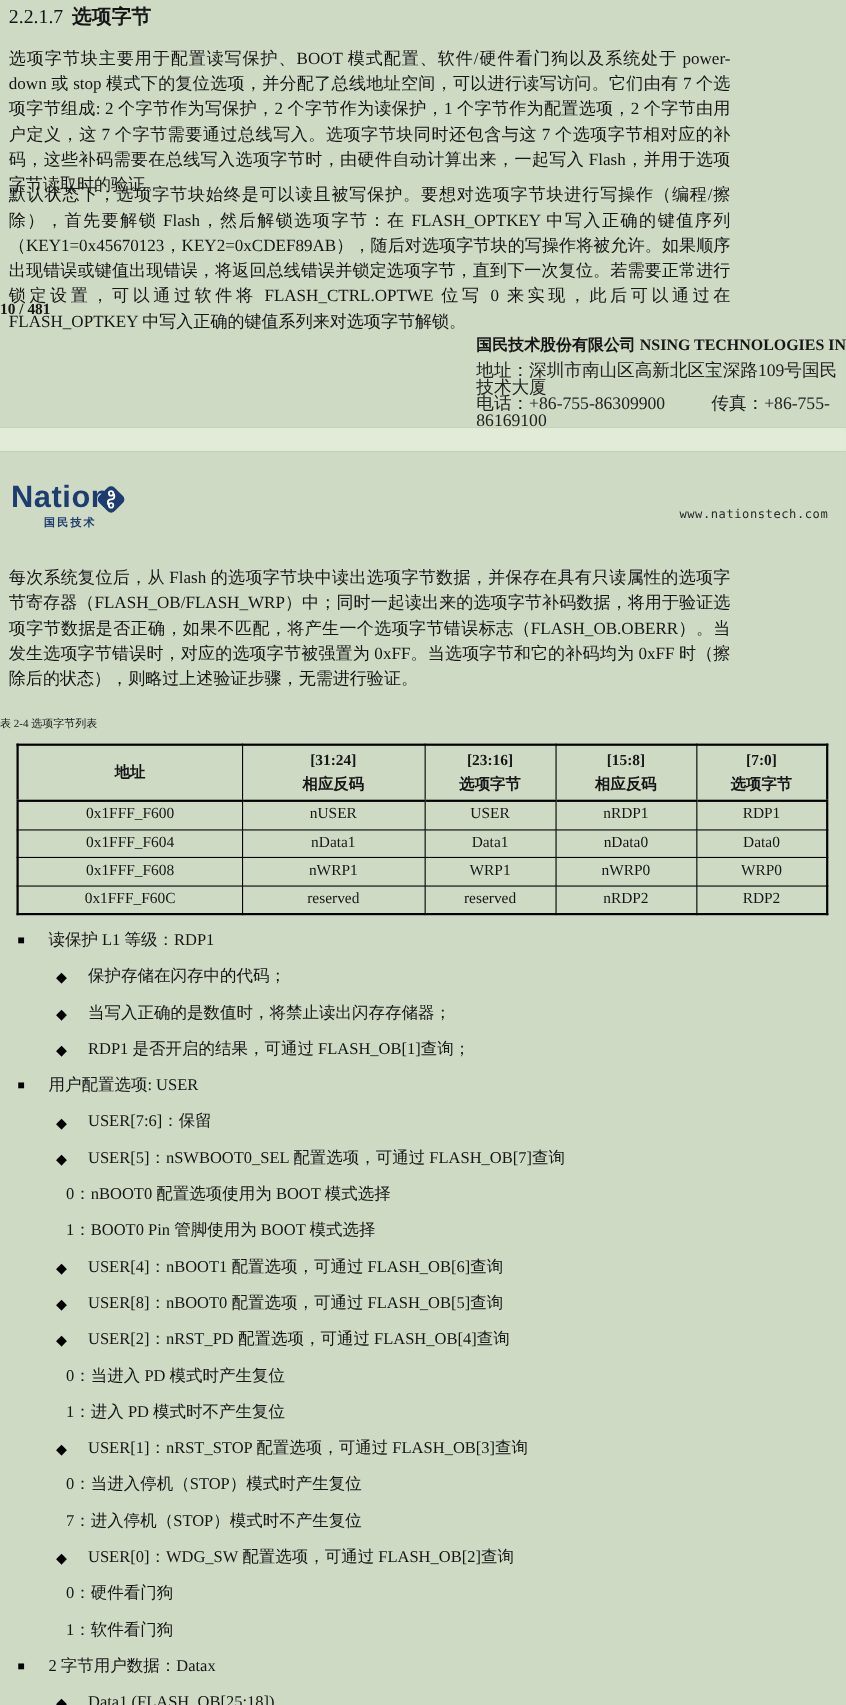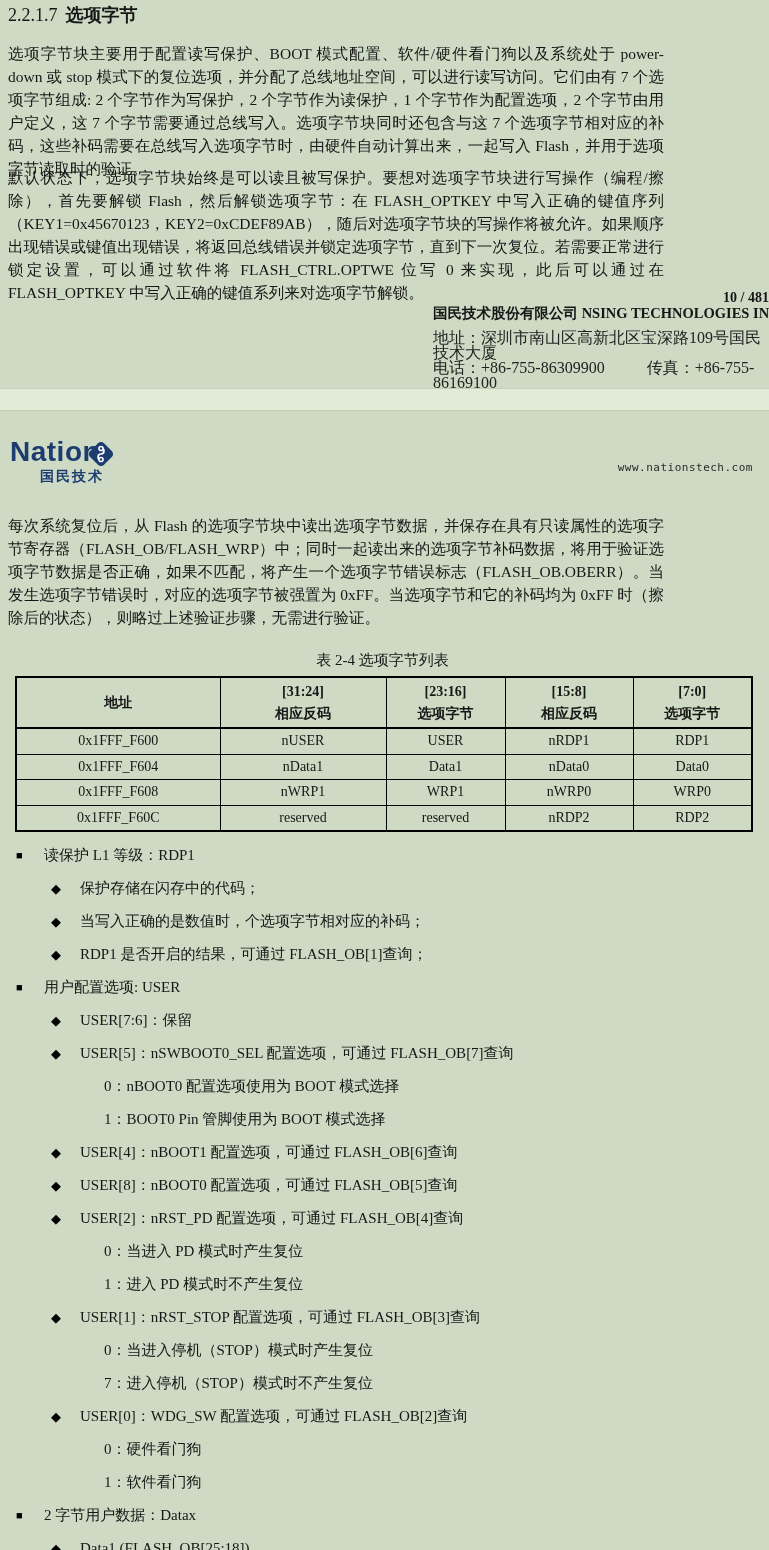--- a/index.html
+++ b/index.html
@@ -17,57 +17,57 @@
   .heading{left:8px;top:3px;font-size:18px;}
   .heading .num{font-weight:normal;}
   .heading .ttl{font-weight:bold;margin-left:8px;}
   
   .para{left:0;width:672px;padding:0 8px;box-sizing:border-box;
         font-size:15.5px;line-height:23px;text-align:justify;}
   .p1{top:42px;}
   .p2{top:166px;}
   .p3{top:514px;}
   
-  .pagenum{left:0;right:0;top:290px;text-align:right;font-weight:bold;font-size:14px;}
+  .pagenum{left:0;right:0;top:274px;text-align:left;font-weight:bold;font-size:14px;}
   
   .company{left:433px;top:304px;width:330px;}
   .company .cname{font-weight:bold;font-size:14.5px;white-space:nowrap;}
   .company .cinfo{margin-top:7px;font-size:16px;line-height:15px;color:#222;}
   .company .gap{display:inline-block;width:42px;}
   .company .gap2{display:inline-block;width:6px;}
   
   .pageband{left:0;top:388px;width:769px;height:21px;background:#e2ebd7;
             border-top:1px solid #c2d1b6;border-bottom:1px solid #c2d1b6;}
   
   .logo{left:10px;top:438px;width:200px;height:56px;}
   .logo .brand{font-family:"Liberation Sans","DejaVu Sans",sans-serif;
                font-weight:bold;font-size:28px;line-height:28px;color:#1d3c70;letter-spacing:.5px;}
   .logo .brandcn{font-family:"Liberation Sans","DejaVu Sans",sans-serif;
-                 font-weight:bold;font-size:14px;color:#1d3c70;letter-spacing:2px;margin:2px 0 0 30px;}
+                 font-weight:bold;font-size:10px;color:#1d3c70;letter-spacing:2px;margin:2px 0 0 30px;}
   .logo .diamond{position:absolute;left:74px;top:-1px;width:34px;height:34px;}
   .website{right:16px;top:461px;font-family:"DejaVu Sans Mono","Liberation Mono",monospace;
            font-size:11px;color:#2a2a2a;letter-spacing:.5px;}
   
-  .tcaption{left:0;right:4px;top:651px;text-align:center;font-size:15px;}
+  .tcaption{left:0;right:4px;top:651px;text-align:left;font-size:10px;}
   table.obt{position:absolute;left:15px;top:676px;width:736px;
             border-collapse:collapse;table-layout:fixed;background:transparent;}
   table.obt th,table.obt td{border:1.5px solid #000;text-align:center;padding:0;}
   table.obt{border:2.5px solid #000;}
   table.obt th{font-size:14px;font-weight:bold;height:49px;border-bottom:2.5px solid #000;}
   table.obt th .hl{line-height:22px;}
   table.obt td{font-size:14px;height:24.5px;line-height:24.5px;}
   
   .oblist{left:0;top:844px;width:769px;}
   .li{position:relative;line-height:23px;font-size:15px;margin-bottom:10px;text-align:left;}
   .li .blt{position:absolute;color:#000;}
   .lv1{padding-left:44px;}
   .lv1 .blt{left:16px;top:0;font-size:11px;}
   .lv2{padding-left:80px;}
   .lv2 .blt{left:51px;top:0;font-size:13px;}
-  .lv3{padding-left:104px;}
+  .lv3{padding-left:60px;}
 </style>
 </head>
 <body>
 
 <div class="abs heading">
   <span class="num">2.2.1.7</span><span class="ttl">选项字节</span>
 </div>
 
 <div class="abs para p1">选项字节块主要用于配置读写保护、BOOT 模式配置、软件/硬件看门狗以及系统处于 power-down 或 stop 模式下的复位选项，并分配了总线地址空间，可以进行读写访问。它们由有 7 个选项字节组成: 2 个字节作为写保护，2 个字节作为读保护，1 个字节作为配置选项，2 个字节由用户定义，这 7 个字节需要通过总线写入。选项字节块同时还包含与这 7 个选项字节相对应的补码，这些补码需要在总线写入选项字节时，由硬件自动计算出来，一起写入 Flash，并用于选项字节读取时的验证。</div>
 
@@ -164,21 +164,21 @@
         <td>reserved</td>
         <td>nRDP2</td>
         <td>RDP2</td>
       </tr>
     </tbody>
 </table>
 
 <div class="abs oblist">
     <div class="li lv1"><span class="blt">■</span><span>读保护 L1 等级：RDP1</span></div>
     <div class="li lv2"><span class="blt">◆</span><span>保护存储在闪存中的代码；</span></div>
-    <div class="li lv2"><span class="blt">◆</span><span>当写入正确的是数值时，个选项字节相对应的补码；</span></div>
+    <div class="li lv2"><span class="blt">◆</span><span>当写入正确的是数值时，将禁止读出闪存存储器；</span></div>
     <div class="li lv2"><span class="blt">◆</span><span>RDP1 是否开启的结果，可通过 FLASH_OB[1]查询；</span></div>
     <div class="li lv1"><span class="blt">■</span><span>用户配置选项: USER</span></div>
     <div class="li lv2"><span class="blt">◆</span><span>USER[7:6]：保留</span></div>
     <div class="li lv2"><span class="blt">◆</span><span>USER[5]：nSWBOOT0_SEL 配置选项，可通过 FLASH_OB[7]查询</span></div>
     <div class="li lv3"><span>0：nBOOT0 配置选项使用为 BOOT 模式选择</span></div>
     <div class="li lv3"><span>1：BOOT0 Pin 管脚使用为 BOOT 模式选择</span></div>
     <div class="li lv2"><span class="blt">◆</span><span>USER[4]：nBOOT1 配置选项，可通过 FLASH_OB[6]查询</span></div>
     <div class="li lv2"><span class="blt">◆</span><span>USER[8]：nBOOT0 配置选项，可通过 FLASH_OB[5]查询</span></div>
     <div class="li lv2"><span class="blt">◆</span><span>USER[2]：nRST_PD 配置选项，可通过 FLASH_OB[4]查询</span></div>
     <div class="li lv3"><span>0：当进入 PD 模式时产生复位</span></div>

